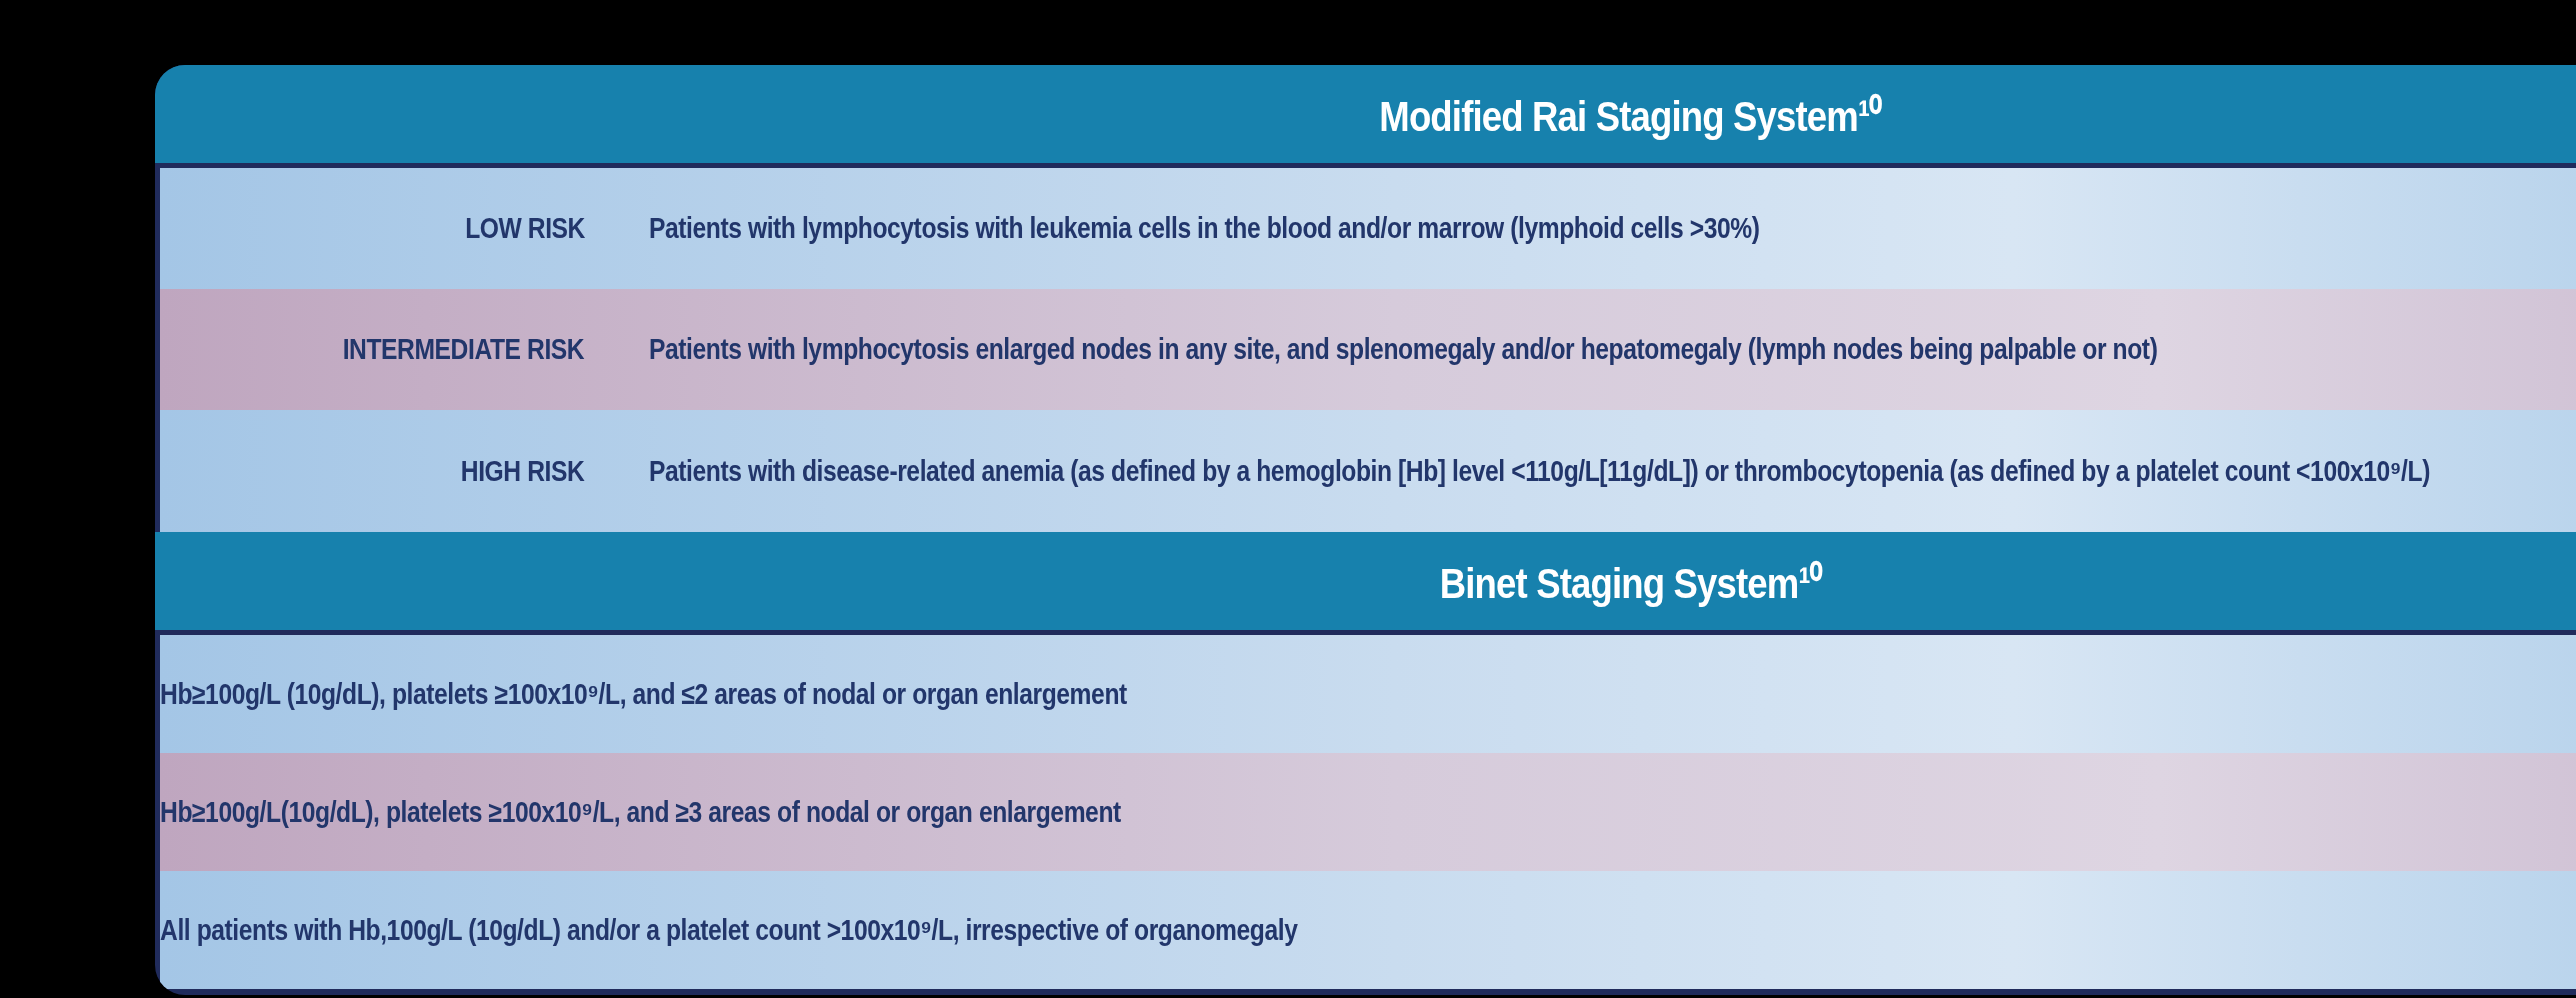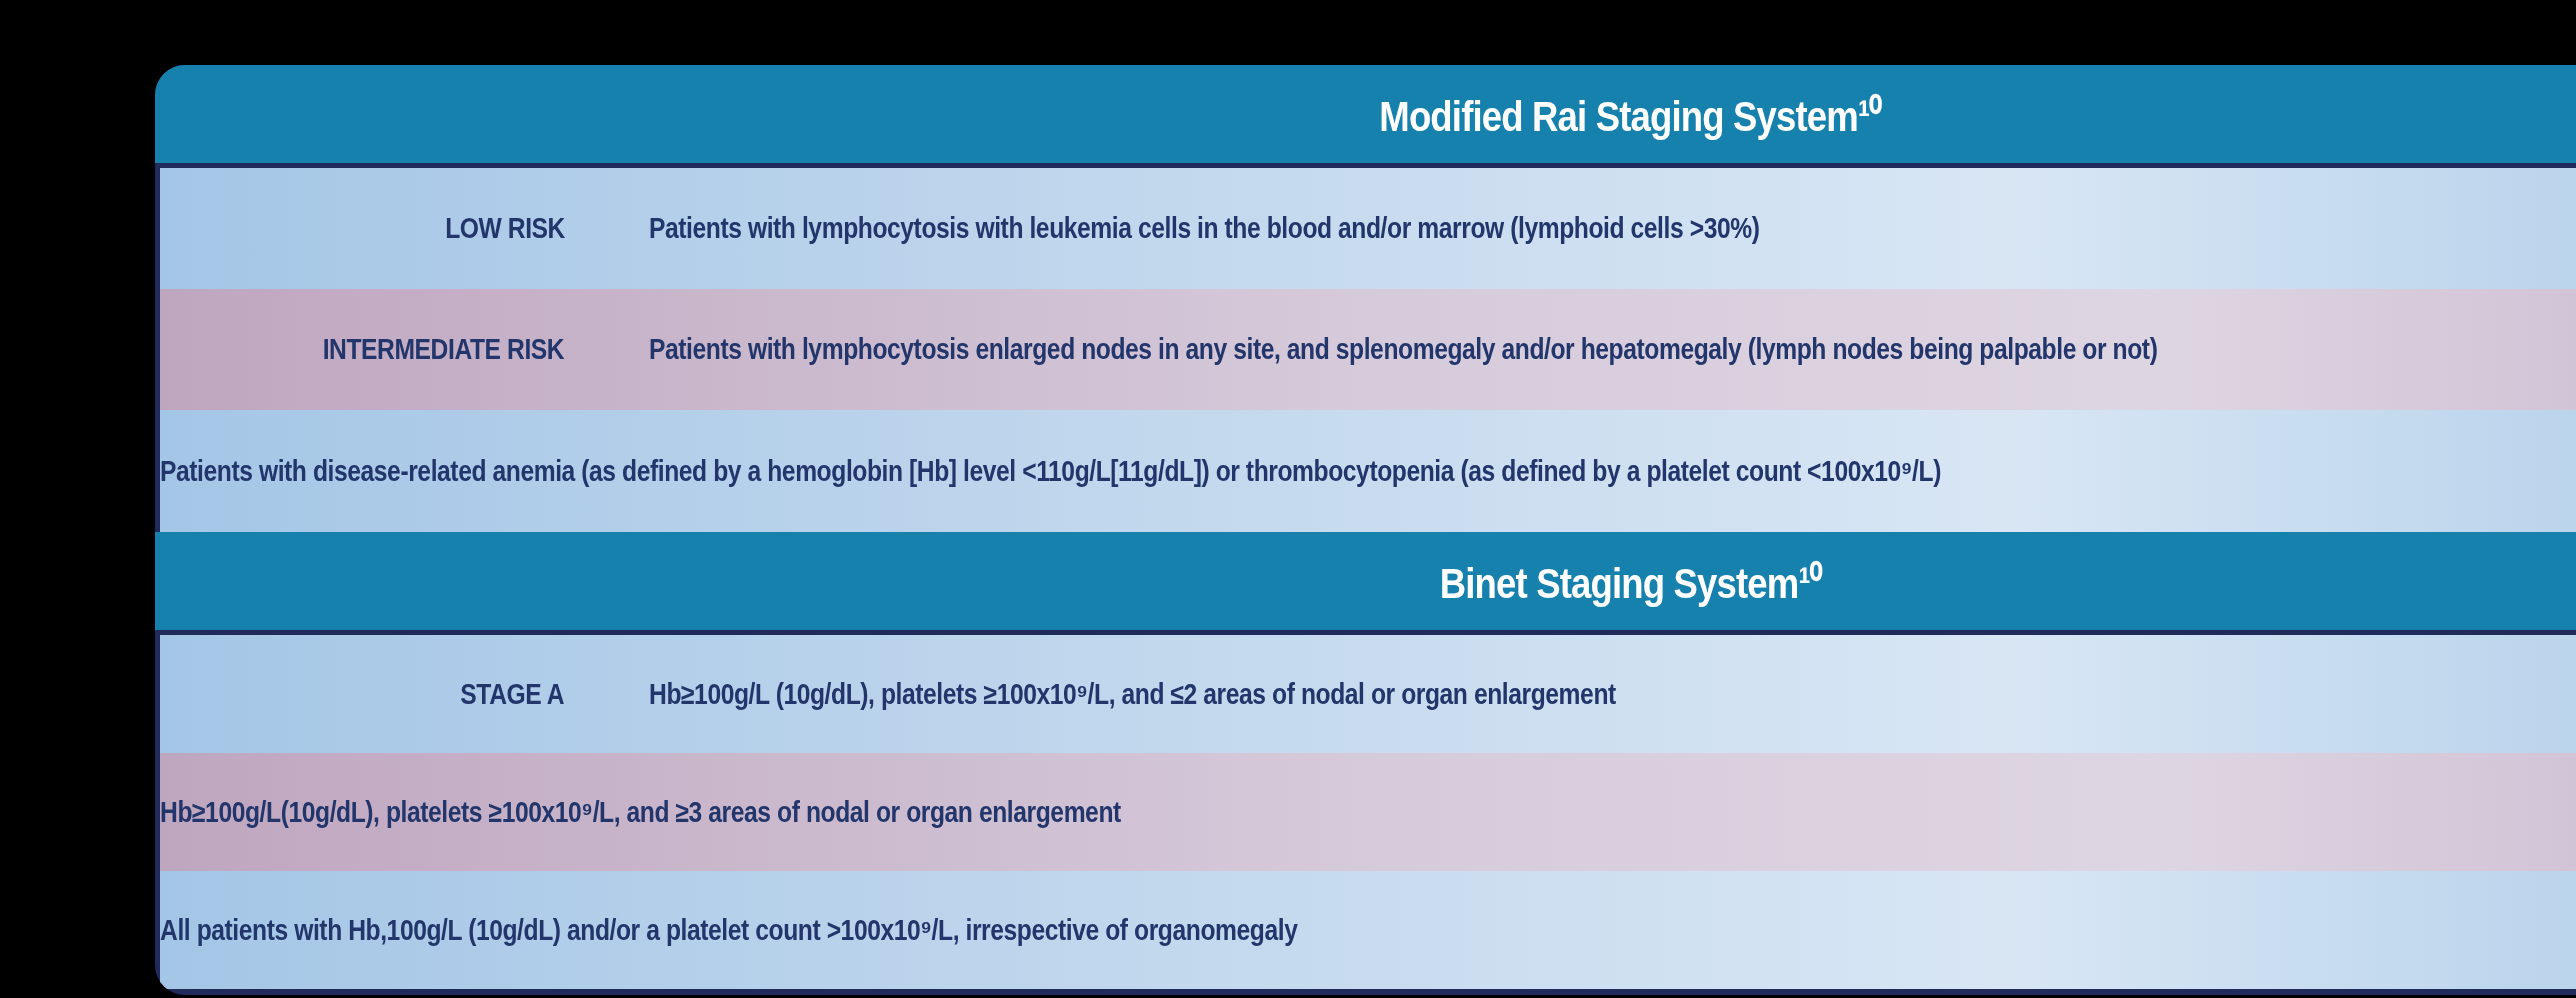--- a/index.html
+++ b/index.html
@@ -61,21 +61,21 @@
   }
   .row.mauve{
     background:linear-gradient(90deg,var(--mauve-edge-l) 0%,#d6cbdb 42%,var(--mauve-mid) 68%,var(--mauve-edge-r) 100%);
   }
   .row.h235{height:121px;}
   .row.h236{height:122px;}
   .row.h230{height:118px;}
   .row.last{flex:1 1 auto;margin-bottom:6.2px;}
   .label-cell{
     width:489px;
-    padding-right:84px;
+    padding-right:64px;
     text-align:right;
     flex:0 0 auto;
   }
   .desc-cell{
     flex:1 1 auto;
     text-align:left;
     padding-right:26px;
     overflow:hidden;
   }
   .label-txt{
@@ -121,34 +121,34 @@
   <div class="row mauve h235">
     <div class="label-cell">
       <span class="label-txt">INTERMEDIATE RISK</span>
     </div>
     <div class="desc-cell">
       <span class="desc-txt">Patients with lymphocytosis enlarged nodes in any site, and splenomegaly and/or hepatomegaly (lymph nodes being palpable or not)</span>
     </div>
   </div>
 
   <div class="row blue h236">
+    <div class="label-cell">
+      <span class="label-txt">HIGH RISK</span>
+    </div>
     <div class="desc-cell">
       <span class="desc-txt">Patients with disease-related anemia (as defined by a hemoglobin [Hb] level &lt;110g/L[11g/dL]) or thrombocytopenia (as defined by a platelet count &lt;100x10⁹/L)</span>
     </div>
   </div>
 
   <div class="section-header">
     <span class="hdr-txt">Binet Staging System¹⁰</span>
   </div>
   <div class="navy-divider"></div>
 
   <div class="row blue h230">
-    <div class="label-cell">
-      <span class="label-txt">STAGE A</span>
-    </div>
     <div class="desc-cell">
       <span class="desc-txt">Hb≥100g/L (10g/dL), platelets ≥100x10⁹/L,  and ≤2 areas of nodal or organ enlargement</span>
     </div>
   </div>
 
   <div class="row mauve h230">
     <div class="desc-cell">
       <span class="desc-txt">Hb≥100g/L(10g/dL), platelets ≥100x10⁹/L, and ≥3 areas of nodal or organ enlargement</span>
     </div>
   </div>

